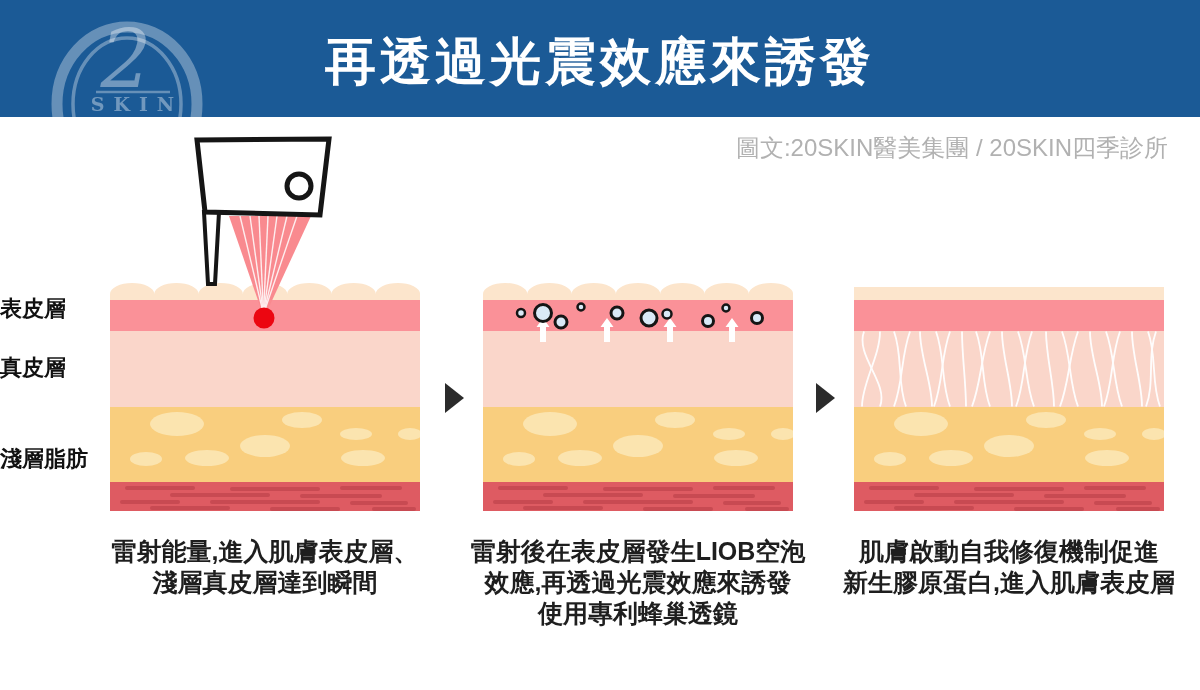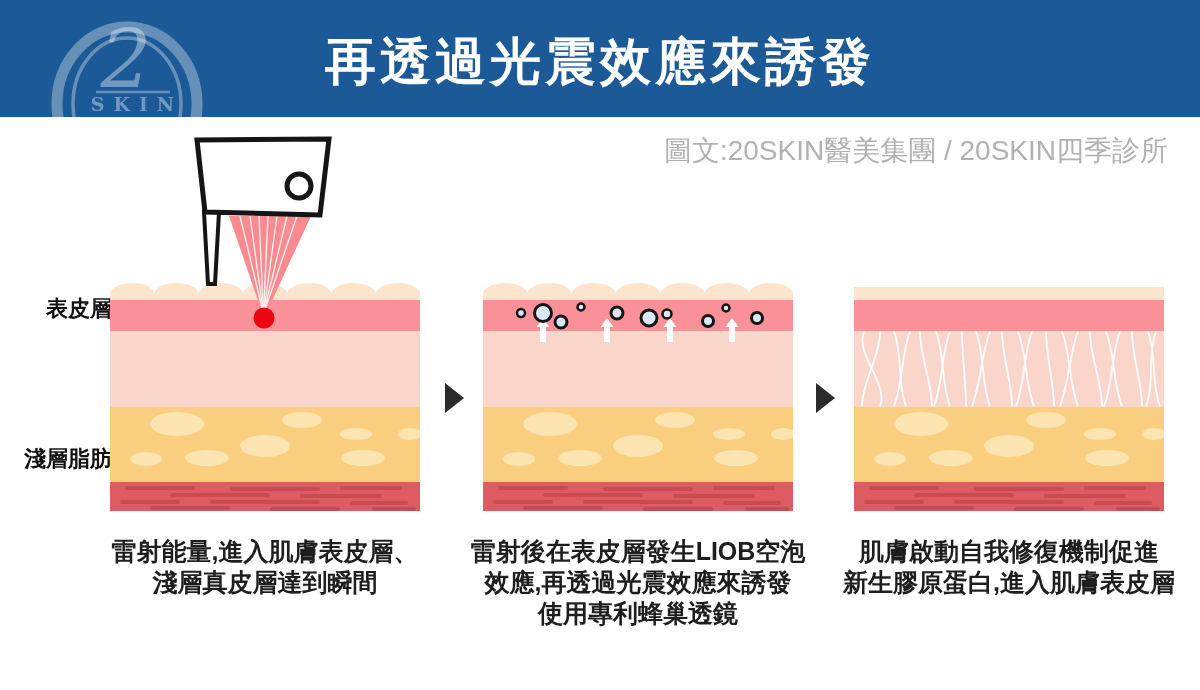--- a/index.html
+++ b/index.html
@@ -11,23 +11,23 @@
   .banner h1{position:absolute;left:0;right:0;top:28px;margin:0;text-align:center;
              color:#fff;font-size:51px;font-weight:bold;letter-spacing:4px;}
   .logo{position:absolute;left:0;top:0;}
   .logo-ink{stroke:rgba(255,255,255,0.33);fill:none;}
   .logo text{stroke:none;fill:rgba(255,255,255,0.38);}
   .logo-2{font-family:"DejaVu Serif","Liberation Serif",serif;font-style:italic;font-size:80px;
           text-anchor:middle;}
   .logo-skin{font-family:"DejaVu Serif","Liberation Serif",serif;font-weight:bold;font-size:19px;
              letter-spacing:9px;text-anchor:middle;}
   
-  .credit{position:absolute;right:32px;top:132px;font-size:28px;color:var(--credit);}
-  
-  .layer-label{position:absolute;left:0;width:112px;text-align:right;
+  .credit{position:absolute;right:32px;top:132px;font-size:24px;color:var(--credit);}
+  
+  .layer-label{position:absolute;left:0;width:112px;text-align:left;
                font-size:22px;font-weight:bold;color:#111;}
   
   .panel{position:absolute;top:283px;width:310px;height:228px;}
   .panel svg{display:block;}
   
   .panel-arrow{position:absolute;top:383px;}
   .panel-arrow polygon{fill:var(--arrow);}
   
   .overlay{position:absolute;left:0;top:0;pointer-events:none;z-index:5;}
   .beam{fill:var(--beam);}
@@ -52,20 +52,21 @@
       </g>
       <text class="logo-2" x="126" y="87">2</text>
       <text class="logo-skin" x="137" y="111">SKIN</text>
     </svg>
     <h1>再透過光震效應來誘發</h1>
   </header>
 
   <div class="credit">圖文:20SKIN醫美集團 / 20SKIN四季診所</div>
 
   <div class="layer-label" style="top:294px">表皮層</div>
+  <div class="layer-label" style="top:353px">真皮層</div>
   <div class="layer-label" style="top:444px">淺層脂肪</div>
 
   <section class="panel" style="left:110px">
     <svg id="skin1" width="310" height="228" viewBox="0 0 310 228">
         <path d="M0,17 L0,11 a22.15,11 0 0 1 44.3,0 a22.15,11 0 0 1 44.3,0 a22.15,11 0 0 1 44.3,0 a22.15,11 0 0 1 44.3,0 a22.15,11 0 0 1 44.3,0 a22.15,11 0 0 1 44.3,0 a22.15,11 0 0 1 44.3,0 L310,17 Z" fill="var(--cream)"></path>
         <rect x="0" y="17" width="310" height="31" fill="var(--epidermis)"></rect>
         <rect x="0" y="48" width="310" height="76" fill="var(--dermis)"></rect>
         <rect x="0" y="124" width="310" height="75" fill="var(--fat)"></rect>
         <g>
           <ellipse cx="67" cy="141" rx="27" ry="12" fill="var(--fat-blob)"></ellipse>

